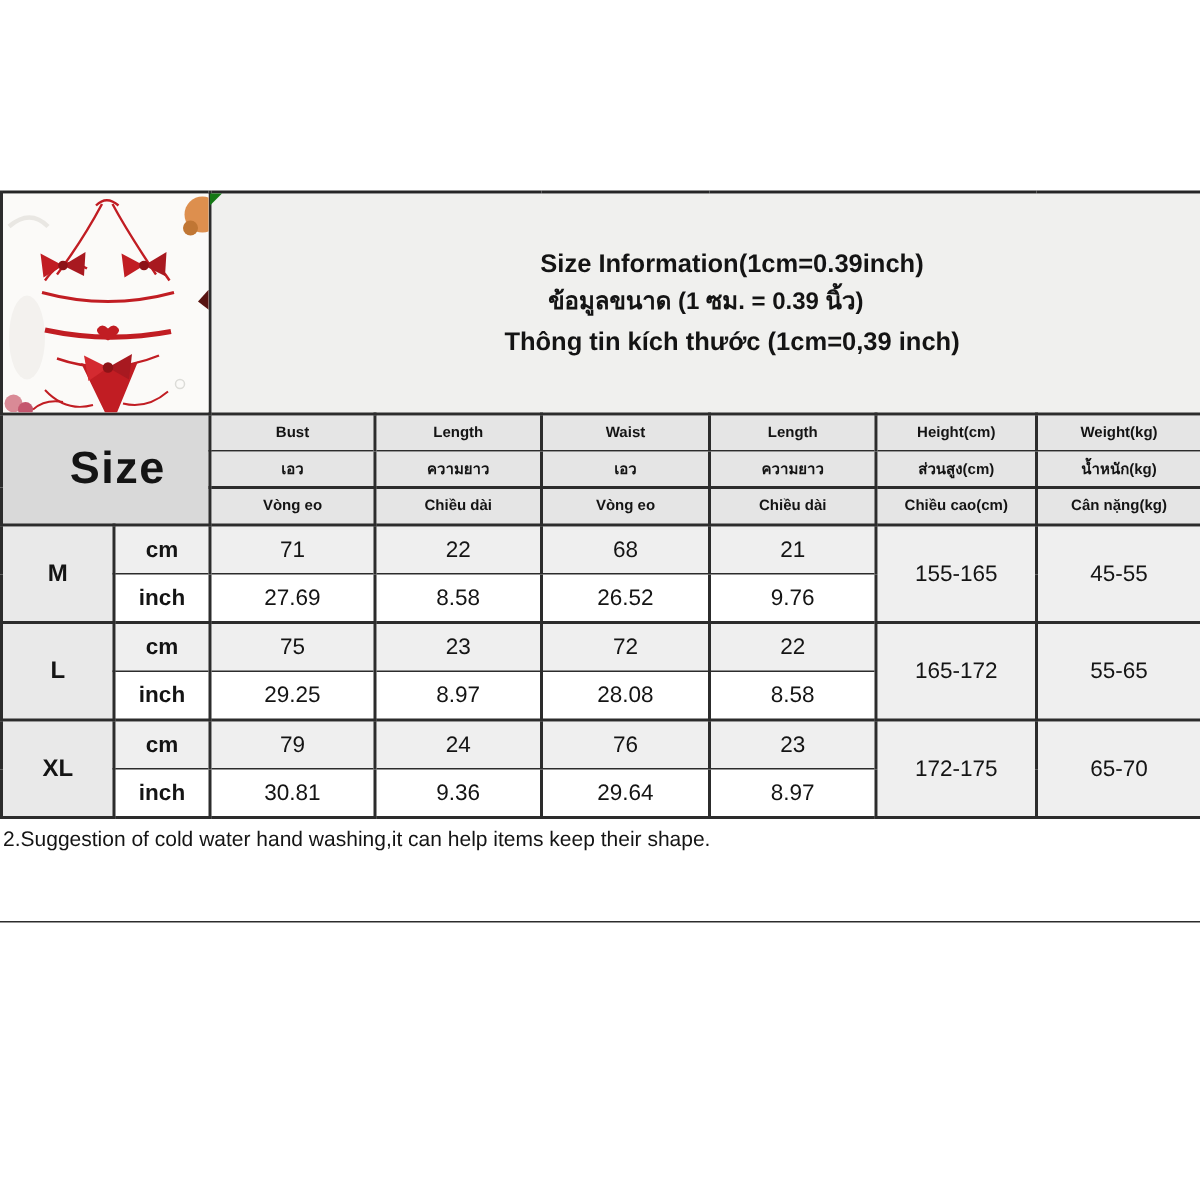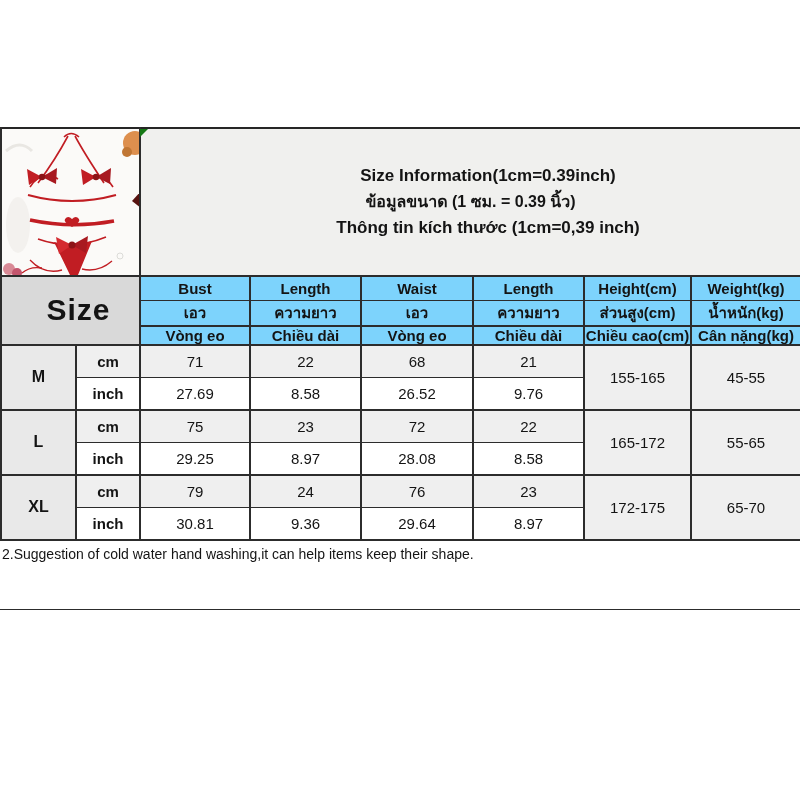--- a/index.html
+++ b/index.html
@@ -7,24 +7,24 @@
   .sheet{position:absolute;top:127px;left:0;width:800px;}
   table{border-collapse:collapse;width:800px;table-layout:fixed;border:2px solid #262626;}
   td{border:solid #2c2c2c;border-width:1px 2px;text-align:center;vertical-align:middle;padding:0;overflow:hidden;white-space:nowrap;}
   .thickb{border-bottom-width:2px;}
   
   .img-cell{height:146px;background:#fbfaf8;padding:0;}
   .title-cell{background:#f0f0ee;}
   .title-en,.title-vi{font-size:17px;font-weight:bold;line-height:26px;padding-left:35px;}
   .title-th{font-size:16px;font-weight:bold;line-height:26px;}
   
-  .hdr{background:#7dd3fc;font-weight:bold;font-size:15px;}
+  .hdr{background:#e5e5e5;font-weight:bold;font-size:10px;}
   .hdr-en{height:24px;}
   .hdr-th{height:25px;}
-  .hdr-vi{height:14px;}
+  .hdr-vi{height:25px;}
   .size-cell{background:#d9d9d9;font-size:30px;font-weight:bold;letter-spacing:1px;padding-left:16px;}
   
   .szlabel{background:#e9e9e9;font-weight:bold;font-size:16px;}
   .unit{font-weight:bold;font-size:15px;}
   .rcm td{height:31px;}
   .rin td{height:31px;}
   .cmbg{background:#efefef;}
   .inbg{background:#ffffff;}
   .val{font-size:15px;font-weight:normal;}
   .range{background:#efefef;font-size:15px;}

